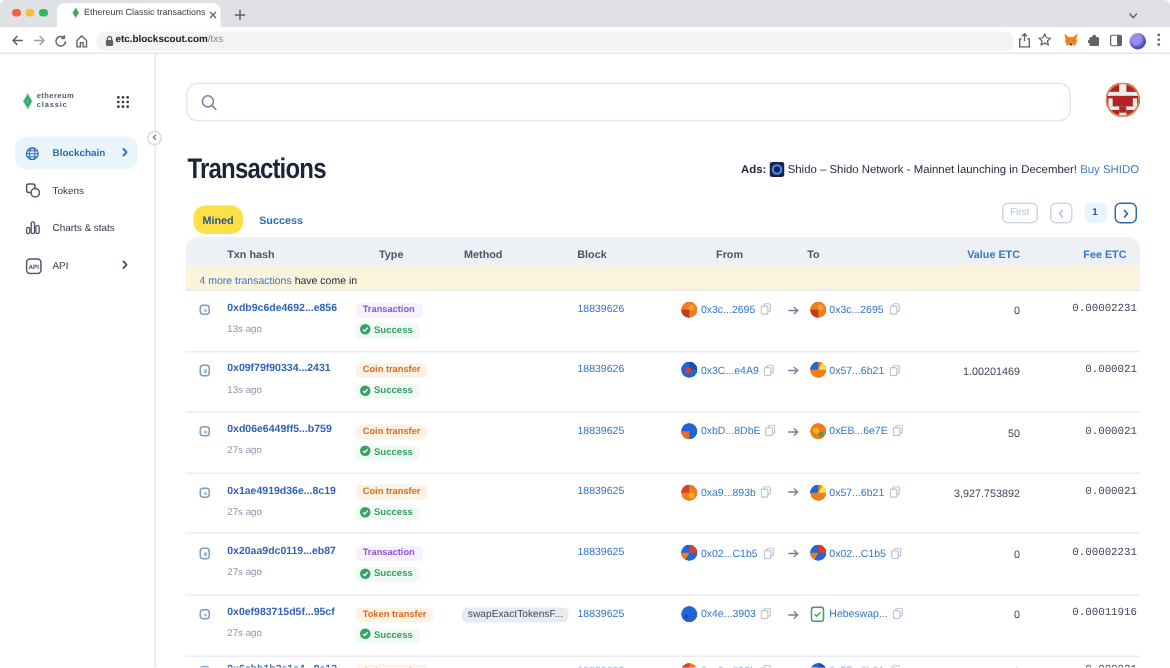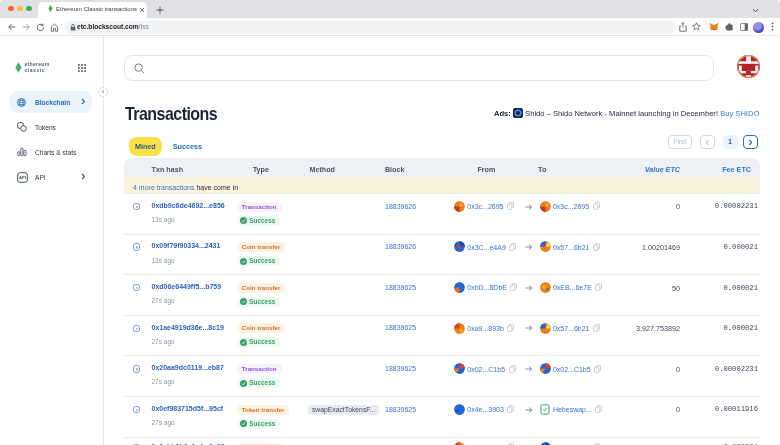--- a/index.html
+++ b/index.html
@@ -245,21 +245,21 @@
       <path d="M1.4 1 L3.6 3.5 L1.4 6" stroke="#2a6db5" stroke-width="1.2" fill="none"></path>
     </svg></span>
 
 <div id="thead">
   <div class="th" style="left:27.5px;">Txn hash</div>
   <div class="th" style="left:128.7px;">Type</div>
   <div class="th" style="left:185.4px;">Method</div>
   <div class="th" style="left:260.9px;">Block</div>
   <div class="th" style="left:333.4px;margin-left:20px;">From</div>
   <div class="th" style="left:414.1px;">To</div>
-  <div class="th link" style="right:80px;font-style:italic;">Value ETC</div>
+  <div class="th link" style="right:80px;">Value ETC</div>
   <div class="th link" style="right:9px;">Fee ETC</div>
 </div>
 <div id="banner">
     <div><a>4 more transactions</a> have come in</div>
   </div>
 
 <div id="rows">
     <div class="row" style="top:194px;">
     <div class="txicon"></div>
     <div class="hash">0xdb9c6de4692...e856</div>

